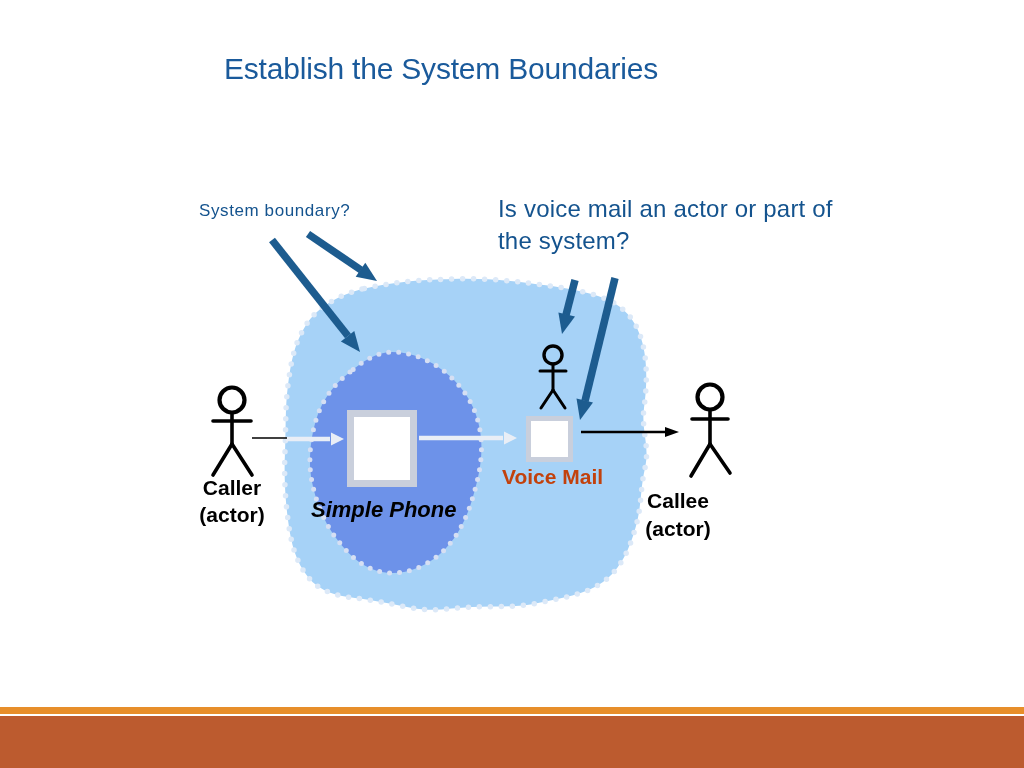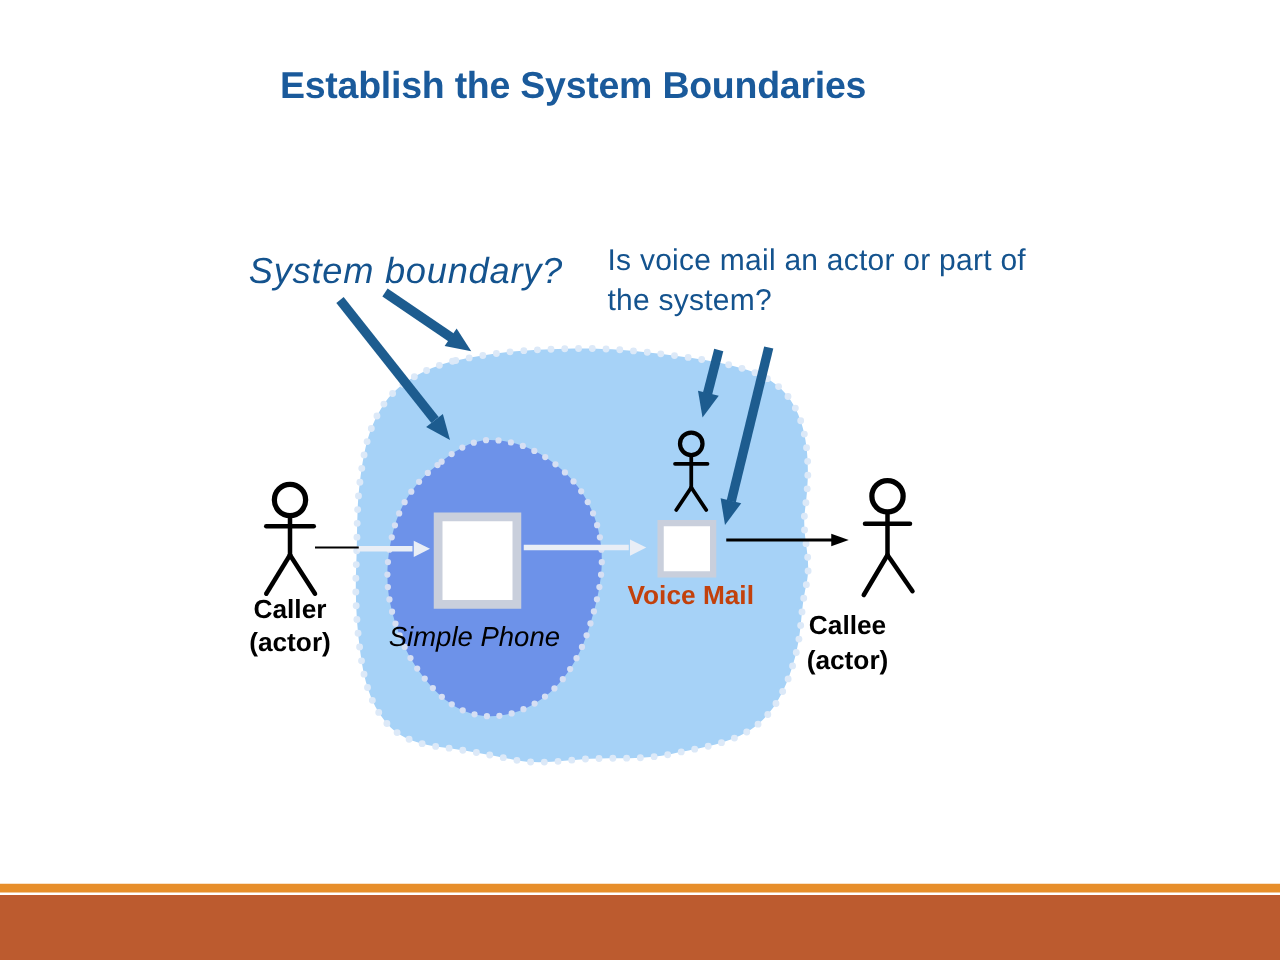--- a/index.html
+++ b/index.html
@@ -4,44 +4,43 @@
 <style>
   html,body{margin:0;padding:0;}
   body{
     width:1024px;height:768px;position:relative;overflow:hidden;
     background:#ffffff;
     font-family:"Liberation Sans","DejaVu Sans",sans-serif;
   }
   .t{position:absolute;z-index:2;white-space:nowrap;}
   .title{
     left:224px;top:52px;
-    font-size:30px;font-weight:700;letter-spacing:-0.2px;
+    font-size:30px;font-weight:400;letter-spacing:-0.2px;
     color:#1A5A9B;
   }
   .sysb{
     left:199px;top:201px;
-    font-size:29px;letter-spacing:0.6px;
+    font-size:17px;letter-spacing:0.6px;
     color:#14538E;
-    font-style:italic;
   }
   .vmq{
-    left:486px;top:193px;
+    left:498px;top:193px;
     font-size:24px;letter-spacing:0.2px;line-height:32px;
     color:#14538E;
   }
   .vmq span{display:block;}
   .actor-label{
     font-size:21px;font-weight:700;color:#000;line-height:27px;text-align:center;
   }
   .actor-label span{display:block;}
   .caller-label{left:186px;top:474px;width:92px;}
   .callee-label{left:631px;top:487px;width:94px;line-height:28px;}
   .sysbox-label{
     left:311px;top:495px;
-    font-size:22px;font-weight:400;font-style:italic;color:#000;line-height:29px;
+    font-size:22px;font-weight:700;font-style:italic;color:#000;line-height:29px;
   }
   .sysbox-label span{display:block;}
   .vm-label{
     left:502px;top:465px;
     font-size:21px;font-weight:700;color:#c2410c;
   }
   svg.canvas{position:absolute;left:0;top:0;z-index:1;}
 </style>
 </head>
 <body>

